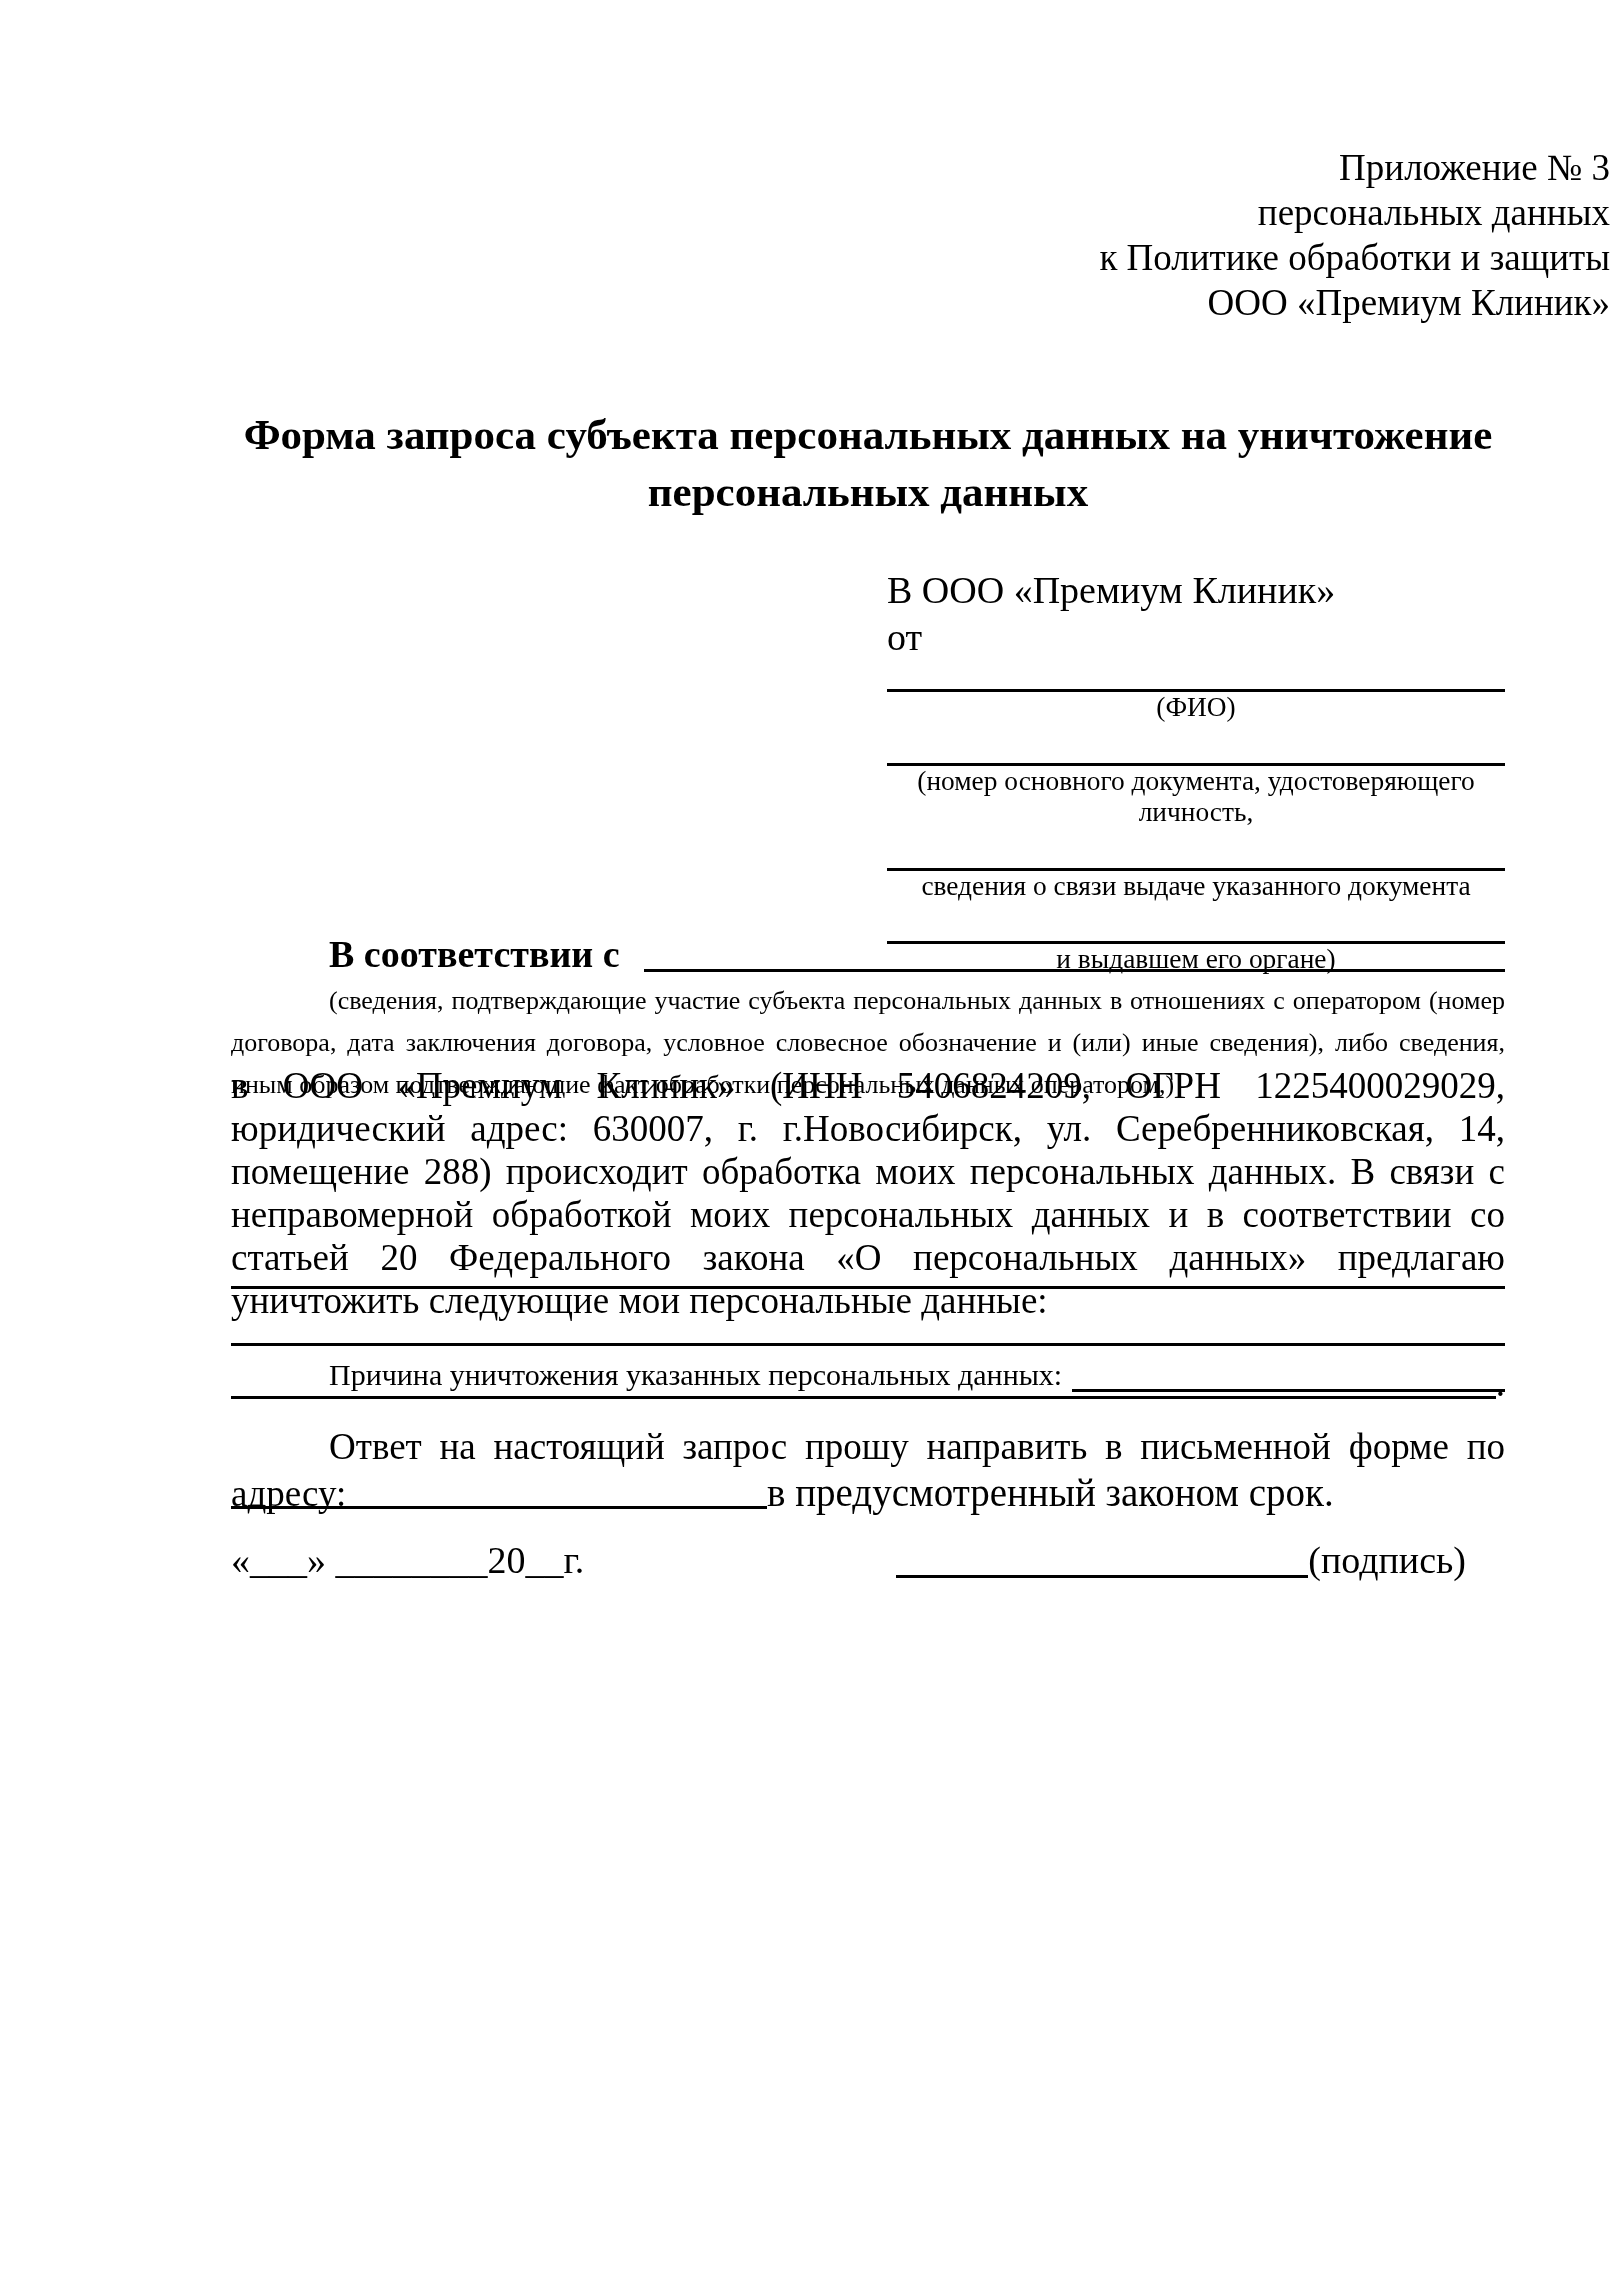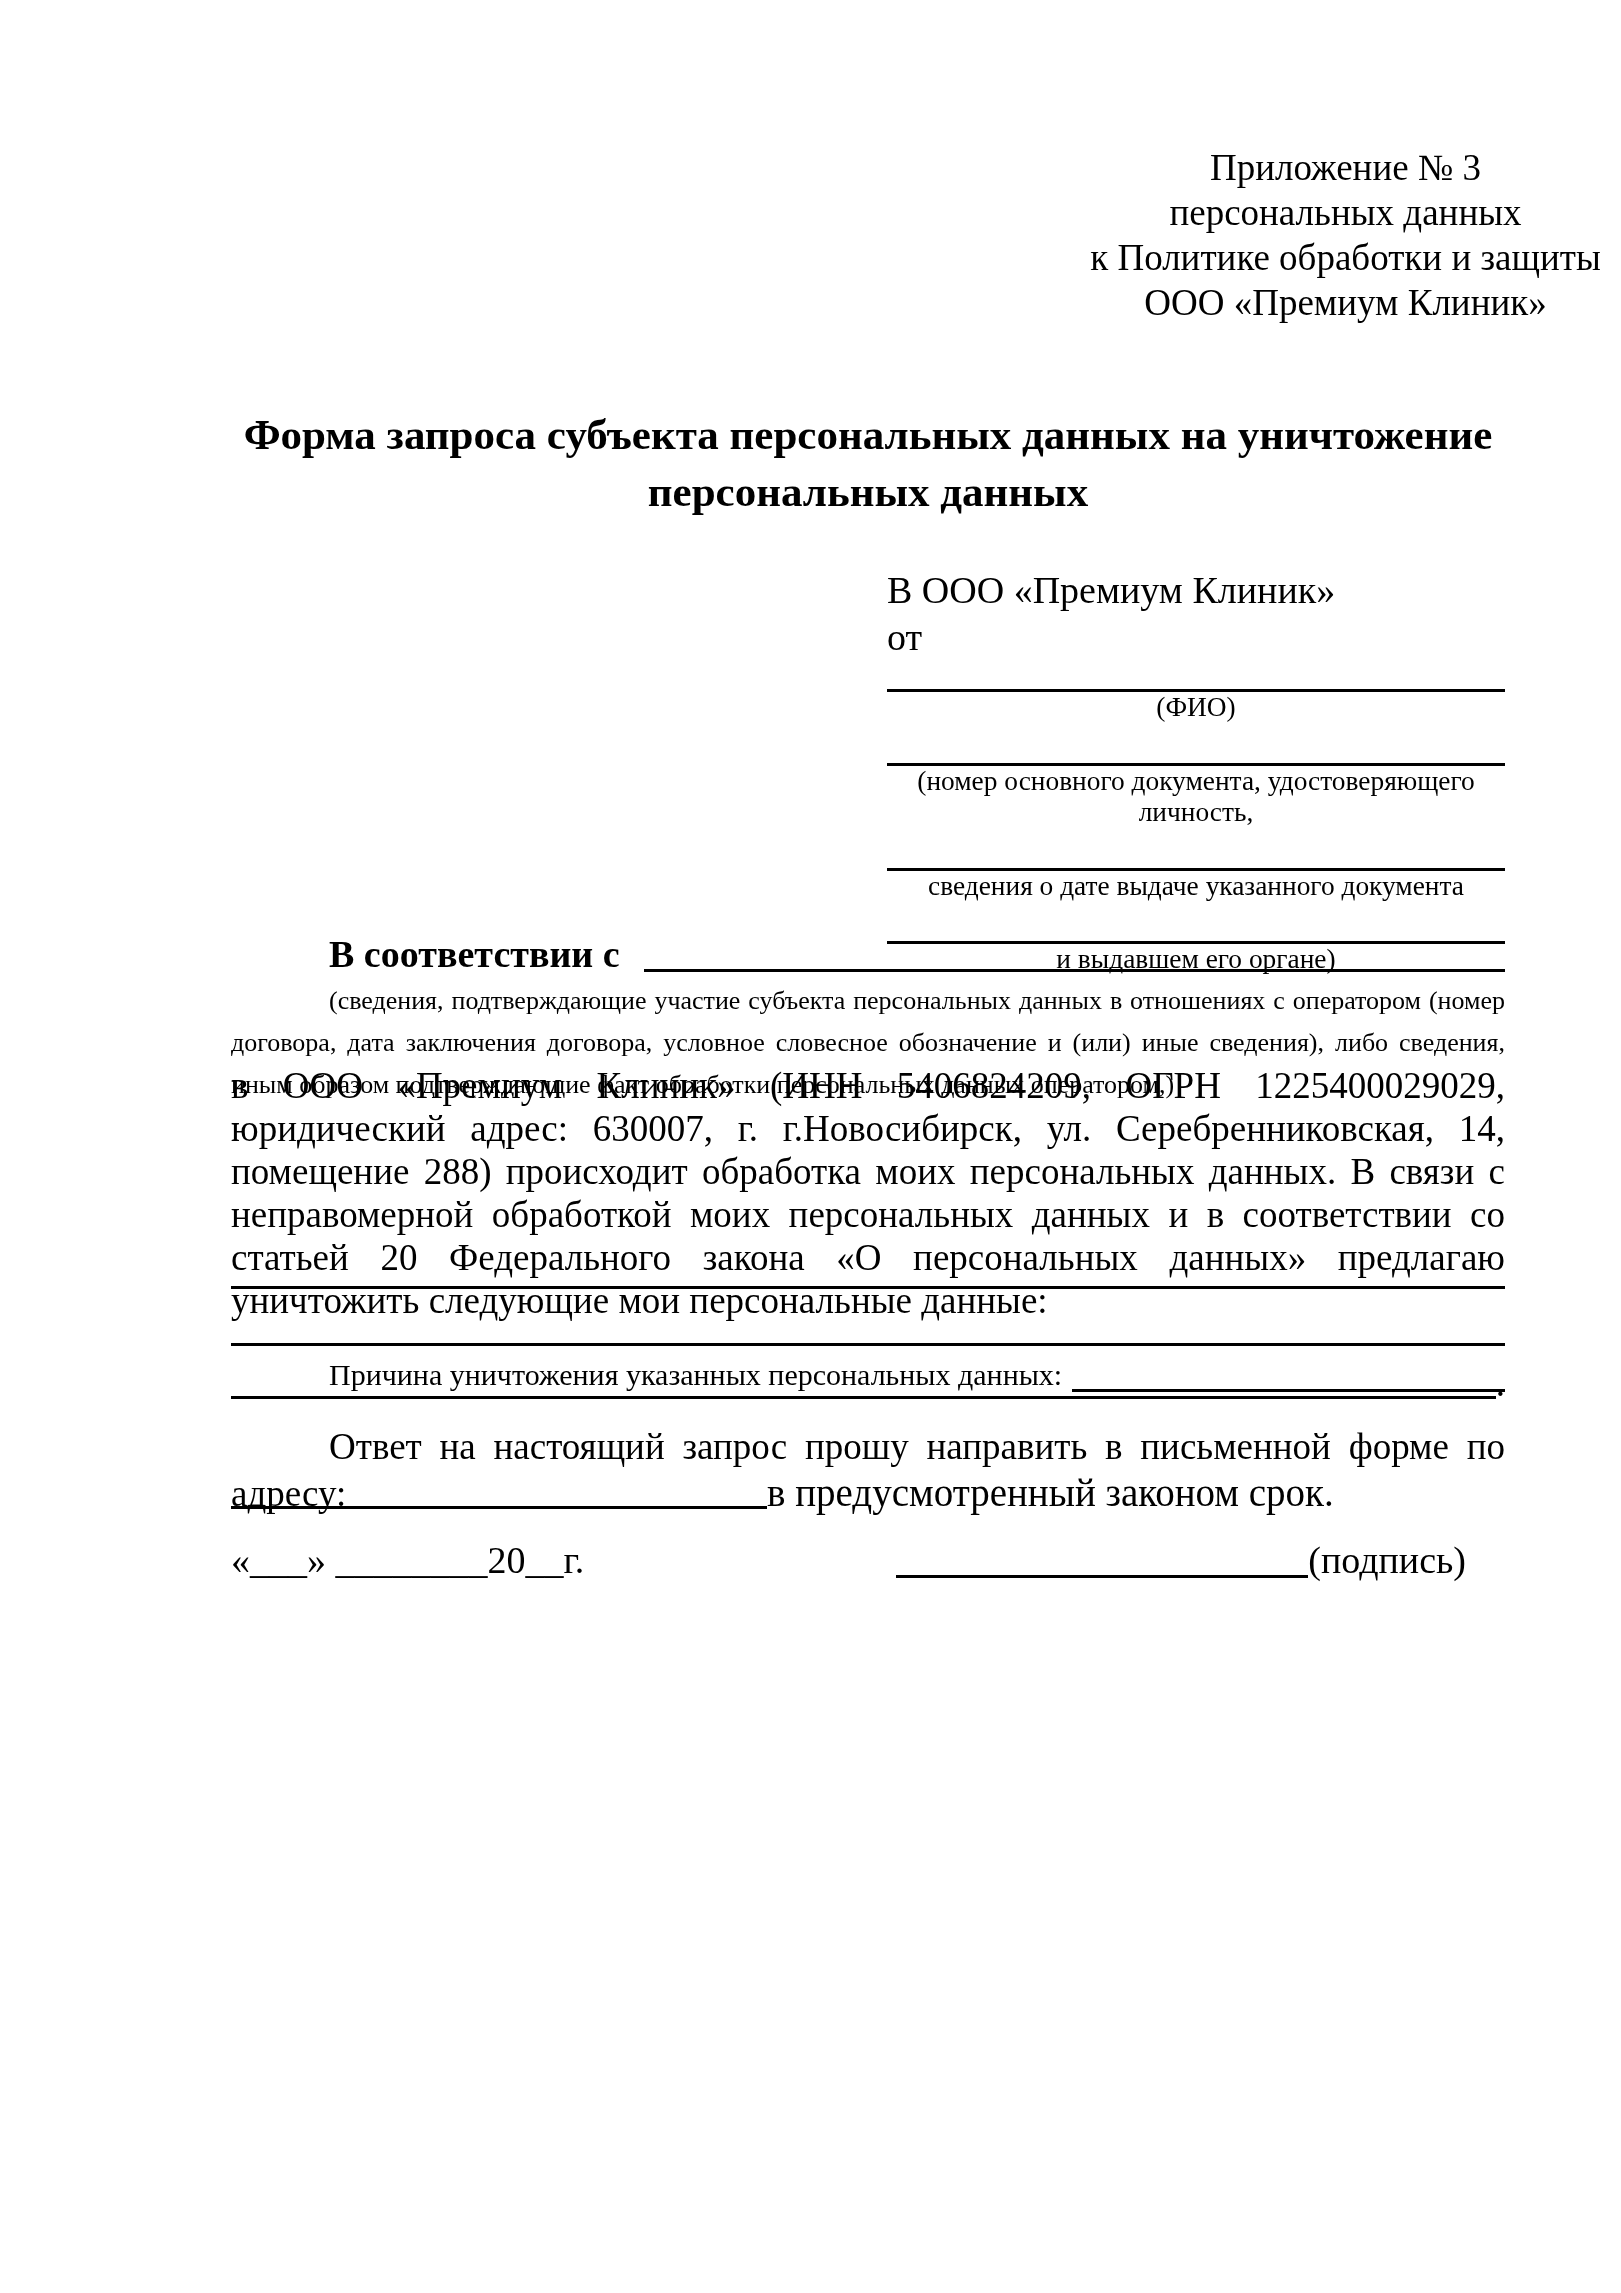--- a/index.html
+++ b/index.html
@@ -20,21 +20,21 @@
   }
 
   
   .appendix-header {
     position: absolute;
     left: 1081px;
     top: 145px;
     width: 529px;
     font-size: 37px;
     line-height: 45px;
-    text-align: center;
+    text-align: right;
   }
 
   
   .doc-title {
     position: absolute;
     left: 231px;
     top: 406px;
     width: 1274px;
     margin: 0;
     font-size: 43px;
@@ -214,21 +214,21 @@
     <div>В ООО «Премиум Клиник»</div>
     <div>от</div>
 
     <div class="blank"></div>
     <div class="caption">(ФИО)</div>
 
     <div class="blank next"></div>
     <div class="caption">(номер основного документа, удостоверяющего личность,</div>
 
     <div class="blank next"></div>
-    <div class="caption">сведения о дате выдаче указанного документа</div>
+    <div class="caption">сведения о связи выдаче указанного документа</div>
 
     <div class="blank next"></div>
     <div class="caption">и выдавшем его органе)</div>
   </div>
 
   <div class="accordance">
     <span class="lead">В соответствии с</span>
     <span class="fill-line"></span>
   </div>
 

